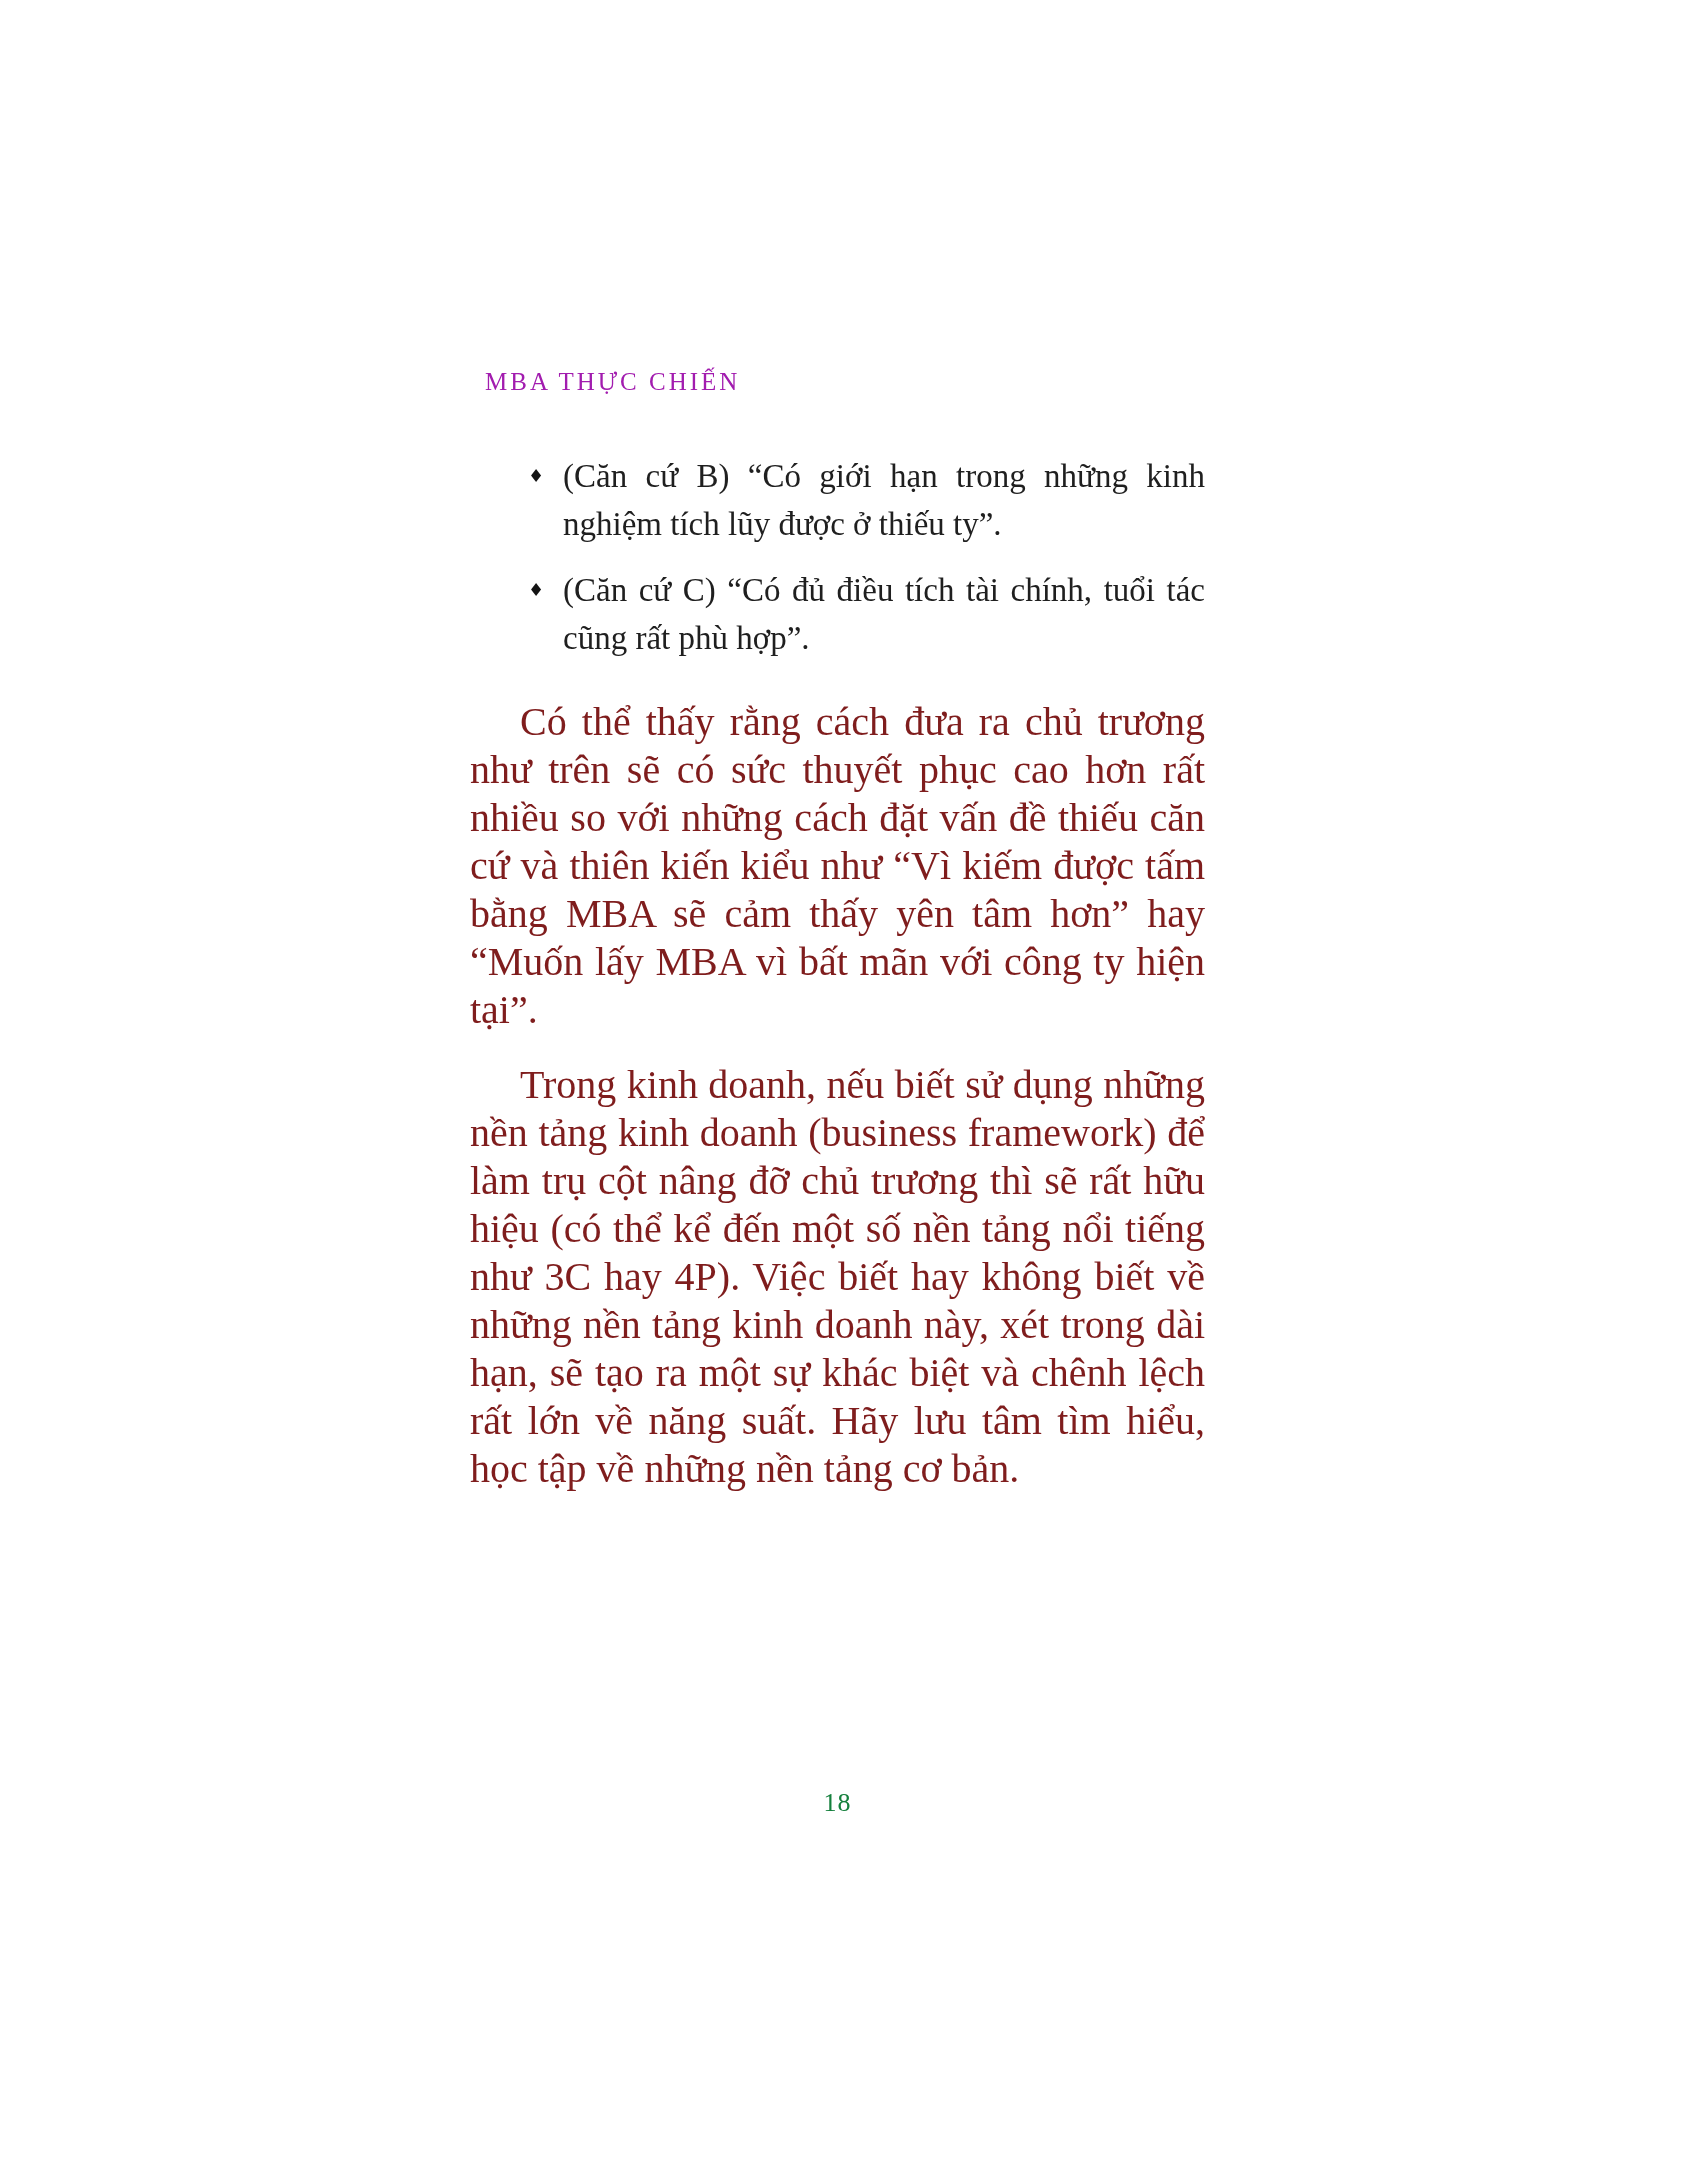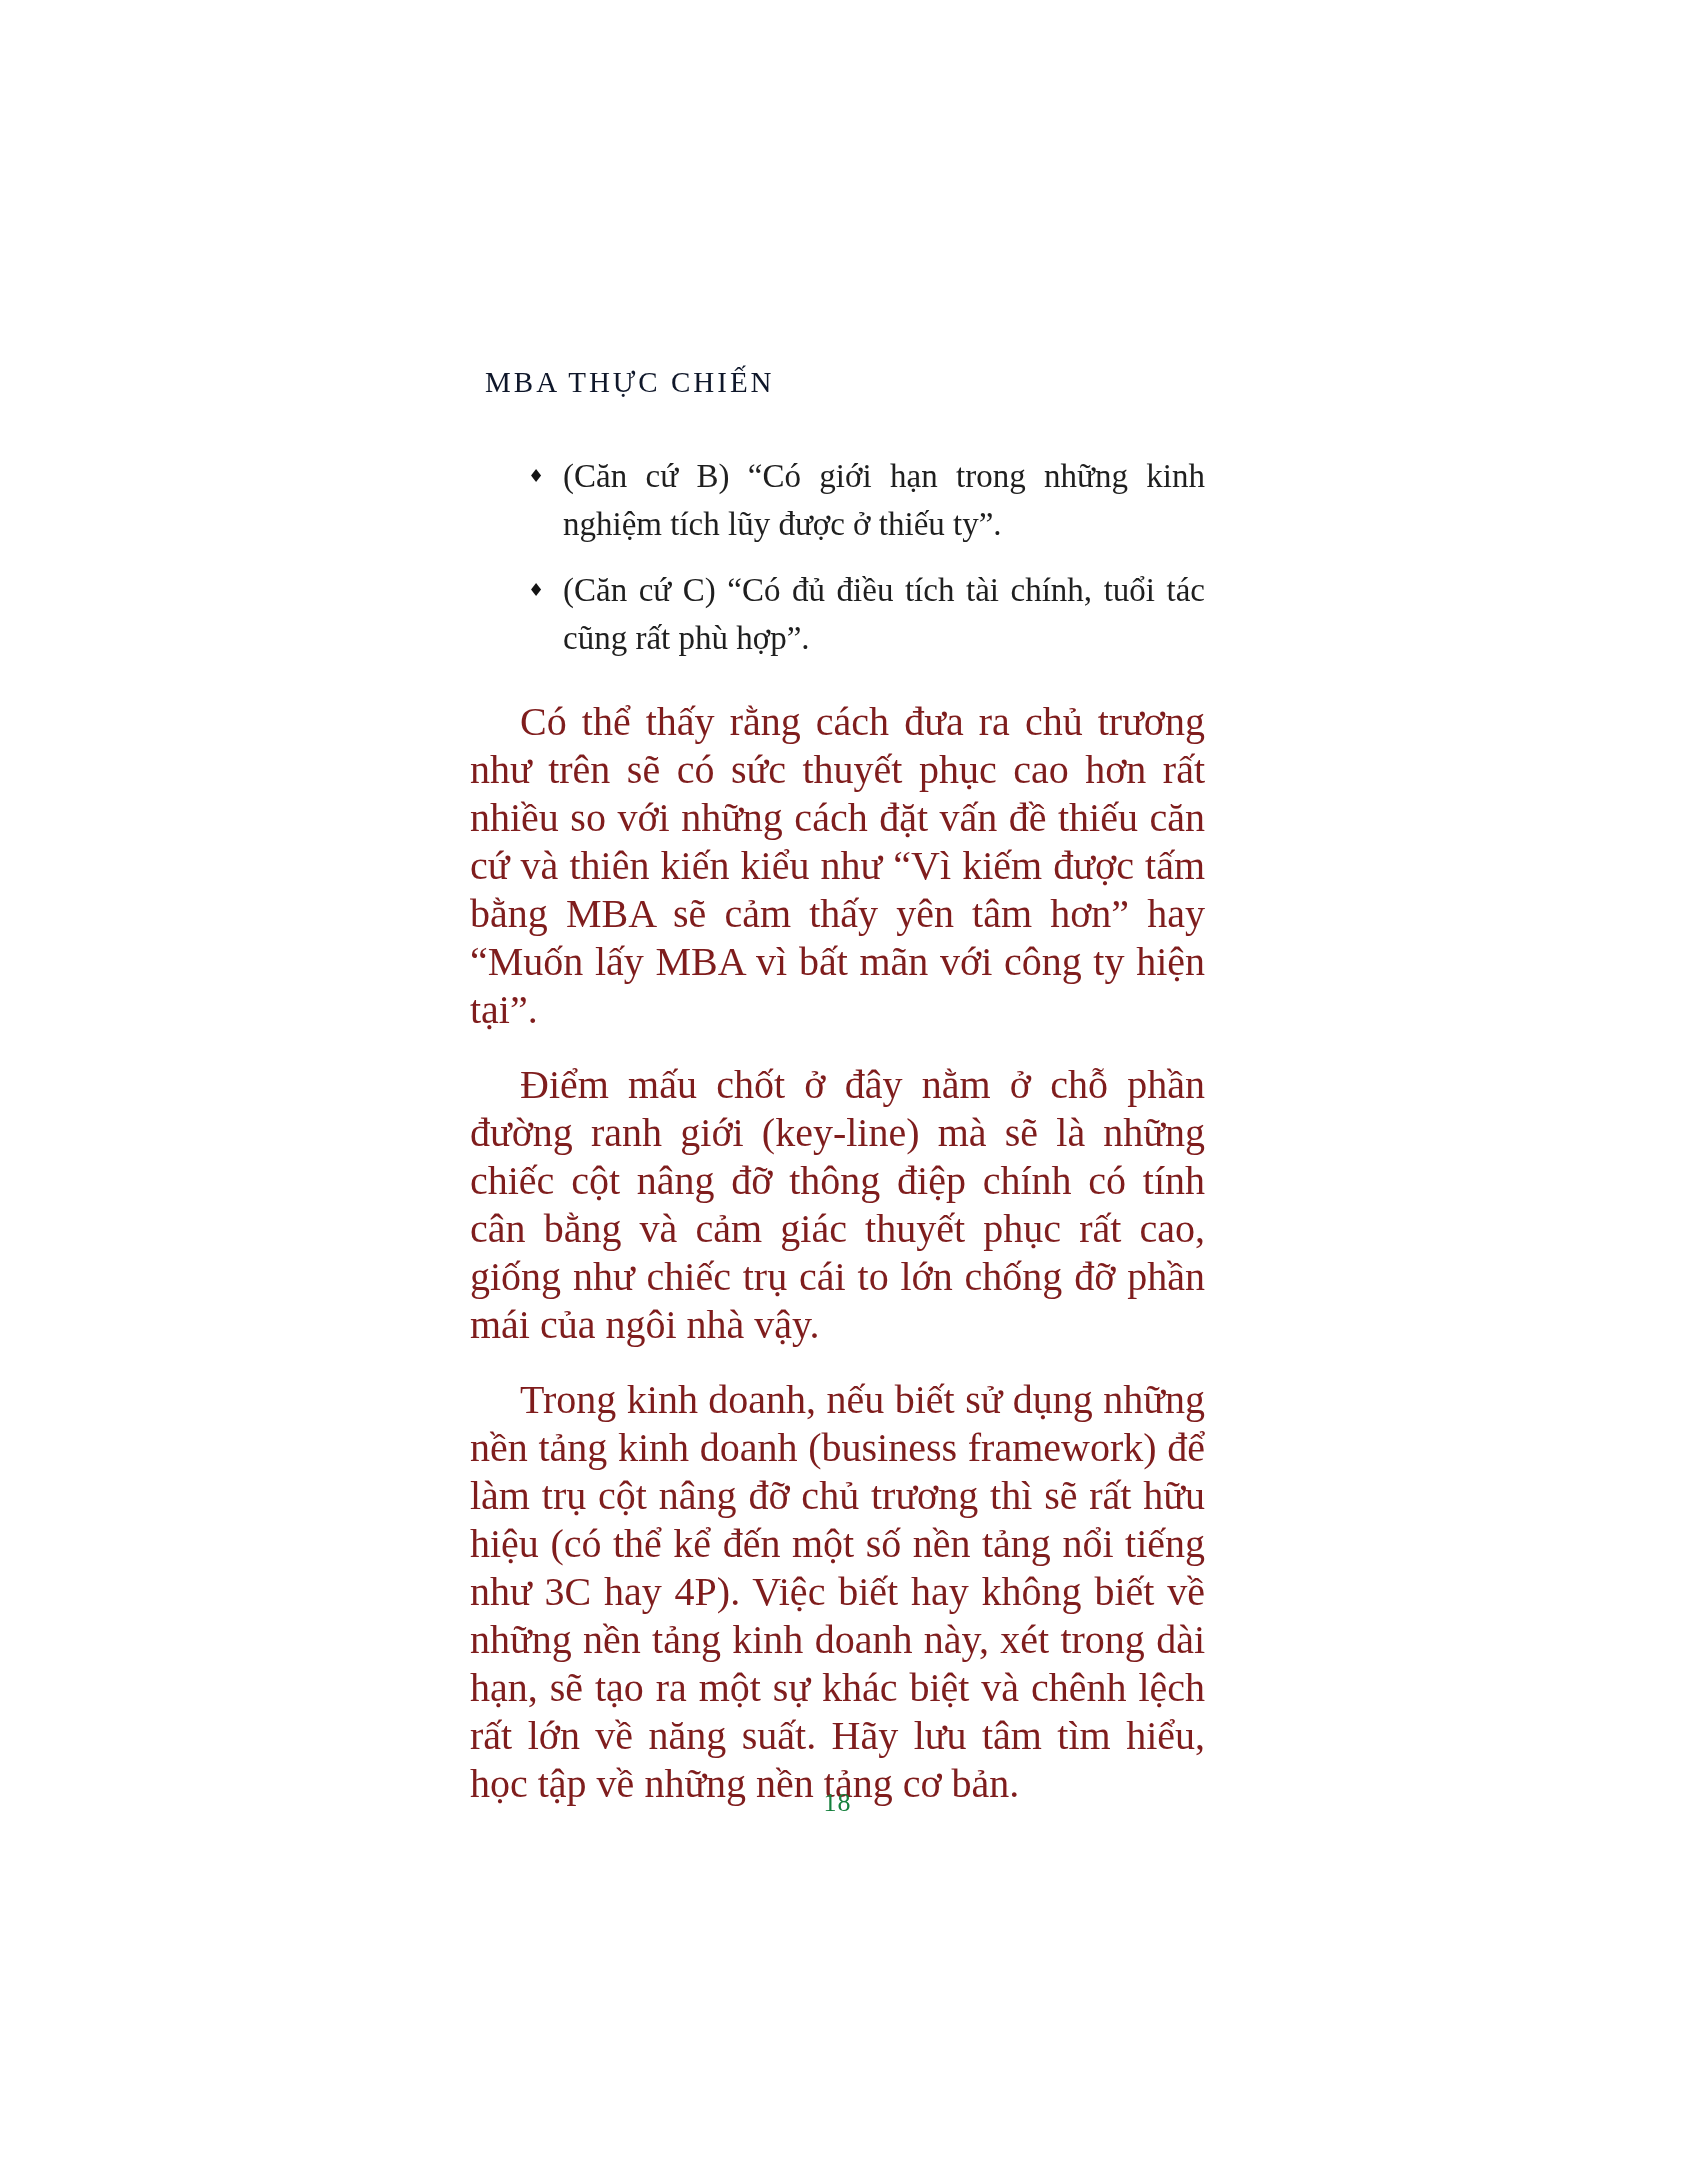--- a/index.html
+++ b/index.html
@@ -18,24 +18,24 @@
     color: #1f1f1f;
   }
   .content {
     position: absolute;
     left: 470px;
     top: 367px;
     width: 735px;
   }
   .running-header {
     margin-left: 15px;
-    font-size: 29px;
+    font-size: 25px;
     line-height: 30px;
     letter-spacing: 3px;
-    color: #0f172a;
+    color: #a21caf;
     white-space: nowrap;
   }
   ul.bullet-list {
     list-style: none;
     margin: 55px 0 0 58px;
     padding: 0;
   }
   ul.bullet-list li {
     display: flex;
     align-items: flex-start;
@@ -93,21 +93,20 @@
         <span class="bullet-text">(Căn cứ B) “Có giới hạn trong những kinh nghiệm tích lũy được ở thiếu ty”.</span>
       </li>
       <li>
         <span class="bullet-marker">♦</span>
         <span class="bullet-text">(Căn cứ C) “Có đủ điều tích tài chính, tuổi tác cũng rất phù hợp”.</span>
       </li>
     </ul>
 
     <p class="body-paragraph first">Có thể thấy rằng cách đưa ra chủ trương như trên sẽ có sức thuyết phục cao hơn rất nhiều so với những cách đặt vấn đề thiếu căn cứ và thiên kiến kiểu như “Vì kiếm được tấm bằng MBA sẽ cảm thấy yên tâm hơn” hay “Muốn lấy MBA vì bất mãn với công ty hiện tại”.</p>
 
-    <p class="body-paragraph">Điểm mấu chốt ở đây nằm ở chỗ phần đường ranh giới (key-line) mà sẽ là những chiếc cột nâng đỡ thông điệp chính có tính cân bằng và cảm giác thuyết phục rất cao, giống như chiếc trụ cái to lớn chống đỡ phần mái của ngôi nhà vậy.</p>
 
     <p class="body-paragraph">Trong kinh doanh, nếu biết sử dụng những nền tảng kinh doanh (business framework) để làm trụ cột nâng đỡ chủ trương thì sẽ rất hữu hiệu (có thể kể đến một số nền tảng nổi tiếng như 3C hay 4P). Việc biết hay không biết về những nền tảng kinh doanh này, xét trong dài hạn, sẽ tạo ra một sự khác biệt và chênh lệch rất lớn về năng suất. Hãy lưu tâm tìm hiểu, học tập về những nền tảng cơ bản.</p>
 
   </div>
 
   <div class="page-number">18</div>
 </div>
 
 
 </body></html>

